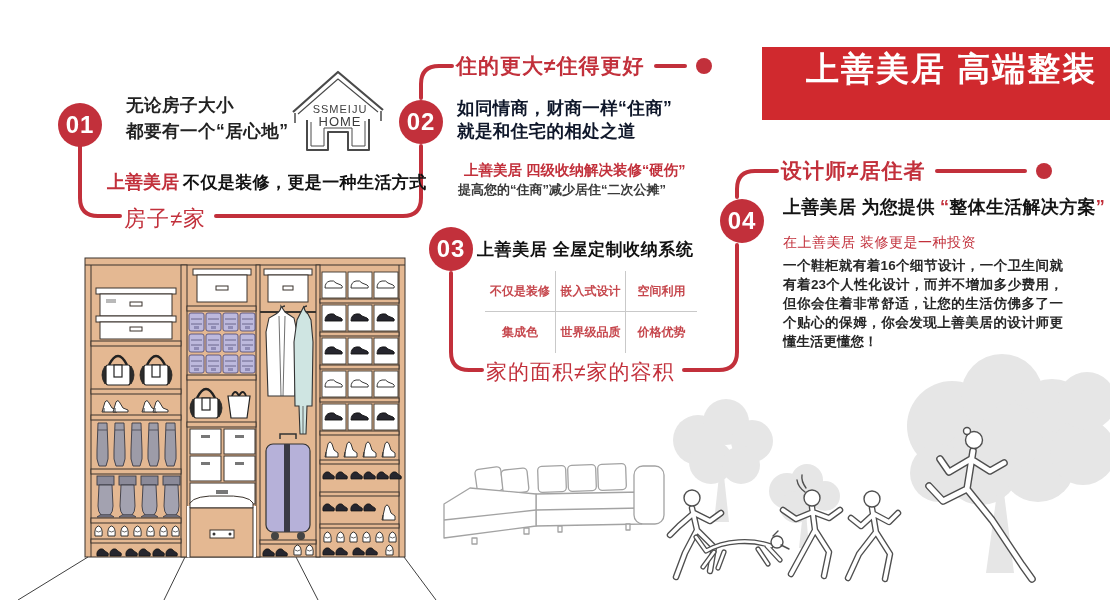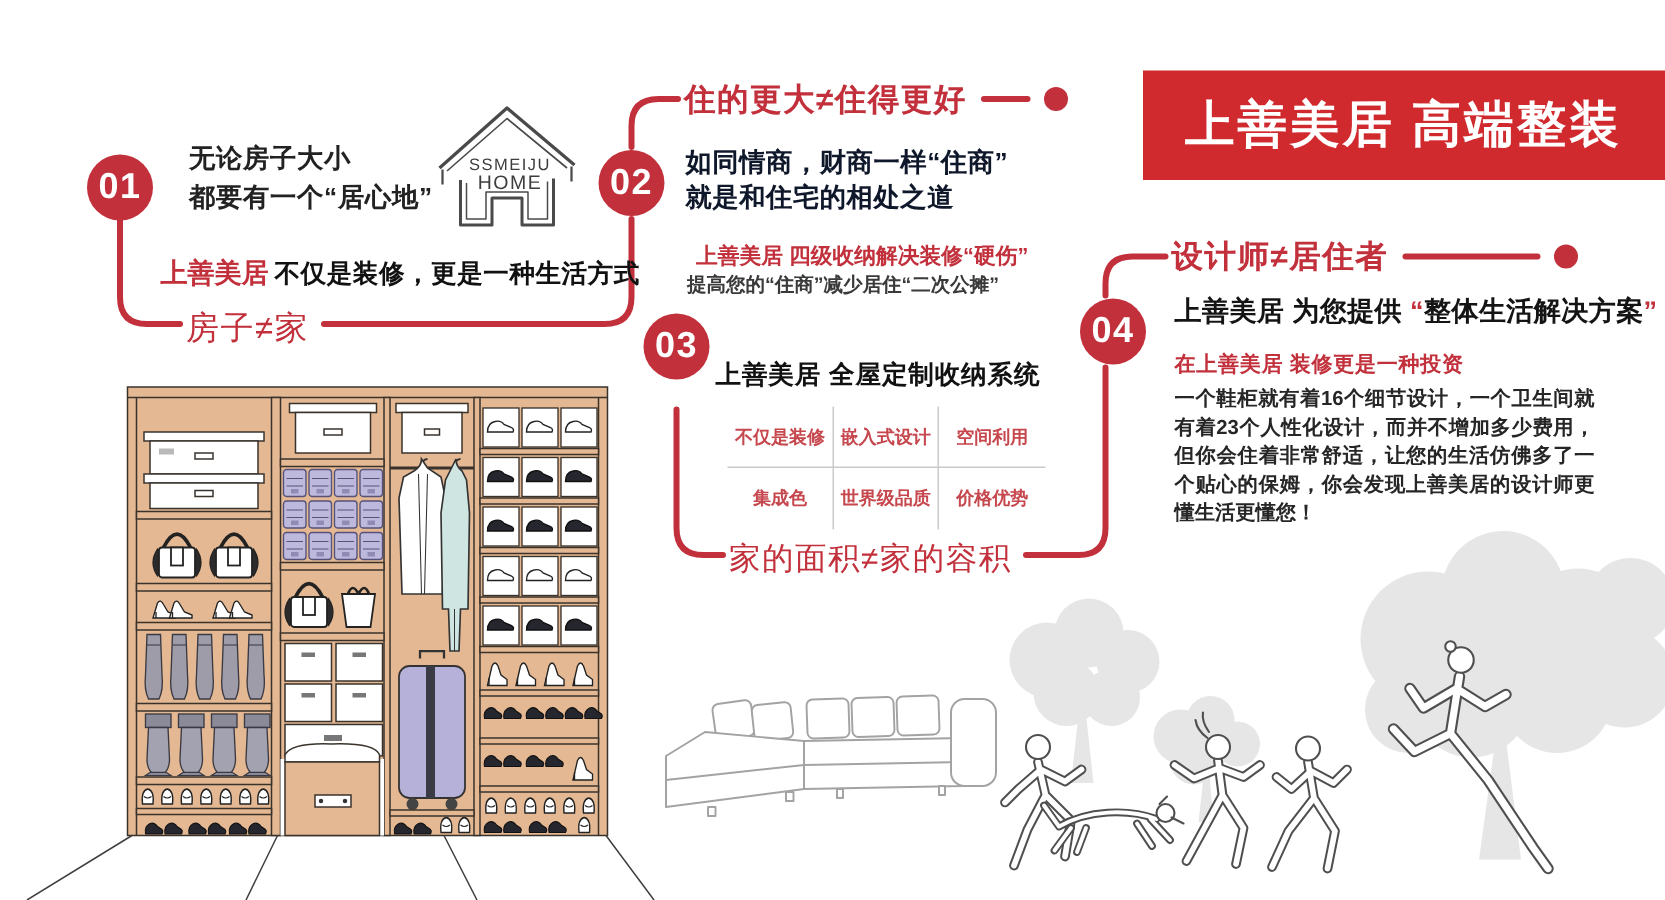--- a/index.html
+++ b/index.html
@@ -7,21 +7,21 @@
           font-family:"Liberation Sans","DejaVu Sans",sans-serif;
           --accent-red:#c2303b;--banner-red:#d0292e;--wood-tan:#e4b892;--bin-lavender:#bdb9dd;
           --suitcase-lavender:#b6b1d9;--garment-blue:#cfe5e2;--tree-gray:#e6e6e6;}
   .abs{position:absolute;}
   svg{display:block;}
 
   
   .circle{position:absolute;width:44px;height:44px;border-radius:50%;background:var(--accent-red);
           color:#fff;font-weight:bold;font-size:24px;display:flex;align-items:center;justify-content:center;
           letter-spacing:1px;z-index:3;}
-  #c01{left:58px;top:90px;margin-top:13px;} #c02{left:399px;top:100px;} #c03{left:429px;top:209px;} #c04{left:720px;top:199px;}
+  #c01{left:58px;top:90px;margin-top:13px;} #c02{left:399px;top:100px;} #c03{left:429px;top:227px;} #c04{left:720px;top:199px;}
 
   
   .h-row{position:absolute;display:flex;align-items:center;gap:9px;z-index:3;}
   .h-title{font-size:21px;font-weight:bold;color:var(--accent-red);white-space:nowrap;letter-spacing:1px;}
   .h-line{flex:1;height:4px;background:var(--accent-red);border-radius:2px;}
   .h-dot{width:16px;height:16px;border-radius:50%;background:var(--accent-red);flex:0 0 auto;}
   #h2row{left:456px;top:53px;width:256px;height:26px;justify-content:flex-end;}
   #h4row{left:781px;top:158px;width:271px;height:26px;}
 
   .slogan{position:absolute;font-weight:normal;color:var(--accent-red);white-space:nowrap;z-index:3;letter-spacing:1px;}
@@ -41,26 +41,26 @@
   #p2gray{left:458px;top:181px;font-size:13px;color:#3a3a3a;font-weight:600;z-index:3;white-space:nowrap;}
 
   #p3head{left:477px;top:238px;font-size:17px;font-weight:bold;color:#111;z-index:3;letter-spacing:0.6px;white-space:nowrap;}
   .grid{position:absolute;left:485px;top:271px;display:grid;grid-template-columns:71px 70px 71px;grid-auto-rows:41px;z-index:3;}
   .cell{display:flex;align-items:center;justify-content:center;font-size:12px;font-weight:bold;color:#c6474d;white-space:nowrap;}
   .cell:nth-child(1),.cell:nth-child(2),.cell:nth-child(4),.cell:nth-child(5){border-right:1px solid #c9c9c9;}
   .cell:nth-child(-n+3){border-bottom:1px solid #c9c9c9;}
 
   #p4intro{left:783px;top:195px;font-size:18px;font-weight:bold;color:#141414;z-index:3;white-space:nowrap;letter-spacing:0.3px;}
   #p4intro .q{color:var(--accent-red);}
-  #p4red{left:783px;top:234px;font-size:14px;font-weight:bold;color:var(--accent-red);z-index:3;white-space:nowrap;letter-spacing:0.5px;}
+  #p4red{left:783px;top:234px;font-size:14px;font-weight:normal;color:var(--accent-red);z-index:3;white-space:nowrap;letter-spacing:0.5px;}
   #p4body{left:783px;top:257px;width:280px;font-size:13.5px;line-height:1.4;color:#262626;font-weight:600;z-index:3;text-align:justify;}
 
   .banner{position:absolute;left:762px;top:47px;width:348px;height:73px;background:var(--banner-red);
-          color:#fff;font-size:33px;font-weight:bold;display:flex;align-items:center;
-          padding-left:28px;box-sizing:border-box;letter-spacing:2px;z-index:4;white-space:nowrap;}
+          color:#fff;font-size:33px;font-weight:bold;display:flex;
+          padding-left:44px;box-sizing:border-box;letter-spacing:2px;z-index:4;white-space:nowrap;}
 
   
   .fo{fill:none;stroke:#4f4f4f;stroke-width:6.5;stroke-linecap:round;stroke-linejoin:round;}
   .fi{fill:none;stroke:#fff;stroke-width:3.8;stroke-linecap:round;stroke-linejoin:round;}
   .wo{stroke-width:7.6;} .wi{stroke-width:4.8;}
   .do{stroke-width:5.2;} .di{stroke-width:2.6;}
   .fh{fill:#fff;stroke:#4f4f4f;stroke-width:1.4;}
   .ln{stroke:#4f4f4f;stroke-width:1.4;fill:none;stroke-linecap:round;}
   .wd{stroke:#3a332c;stroke-width:1;}
   .wood{fill:var(--wood-tan);}

